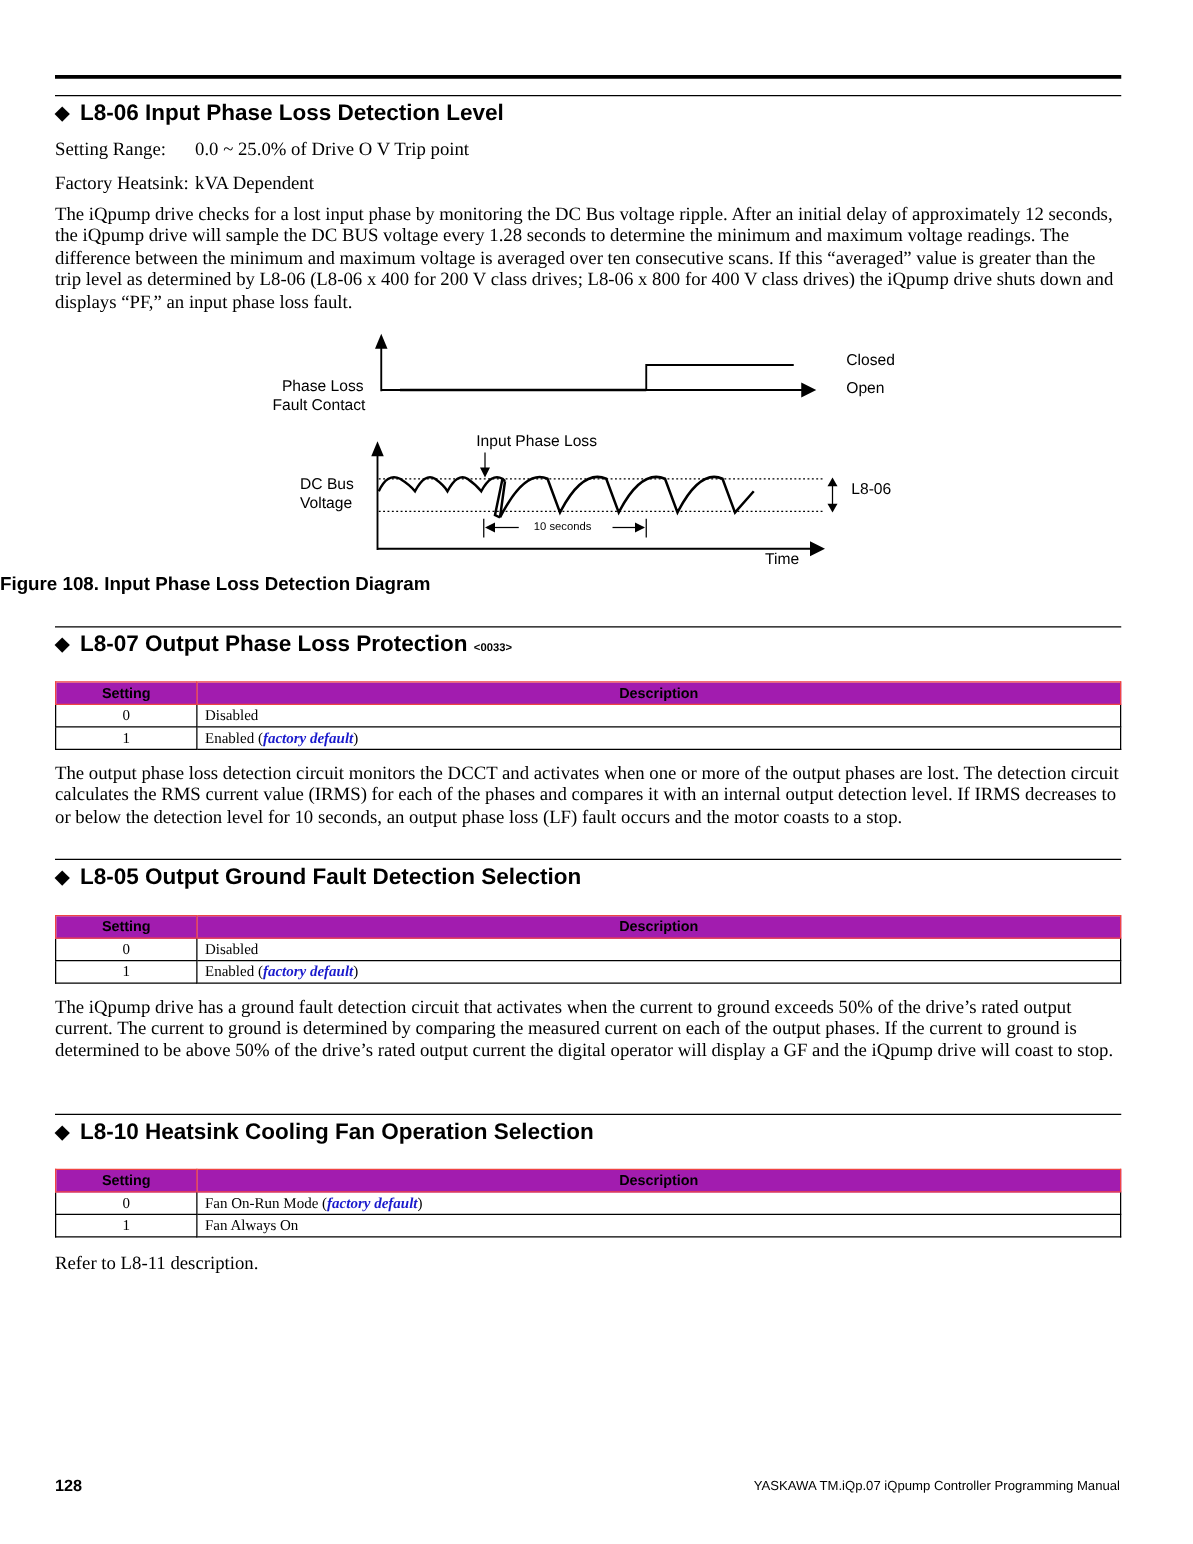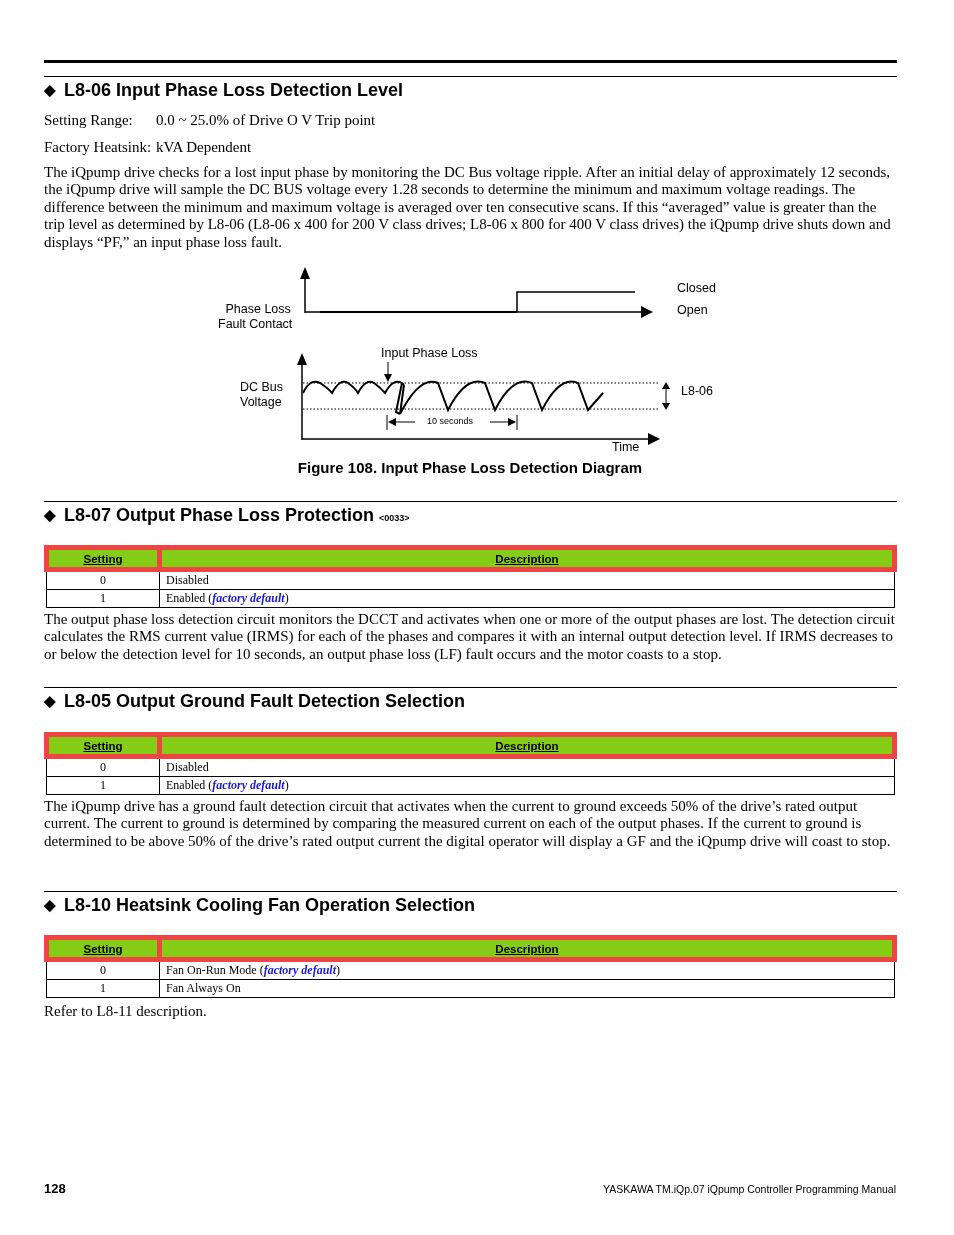--- a/index.html
+++ b/index.html
@@ -8,26 +8,26 @@
   .topbar { position: absolute; left: 44px; top: 60px; width: 853px; height: 3px; background: #000; }
   .sec-rule { position: absolute; left: 44px; width: 853px; height: 1px; background: #000; }
   .heading { position: absolute; left: 44px; font-family: "Liberation Sans", sans-serif;
              font-weight: bold; font-size: 18px; line-height: 22px; white-space: nowrap; }
   .heading .diamond { display: inline-block; width: 20px; font-size: 15px; position: relative; top: -1px; }
   .heading .code { font-size: 9px; font-weight: bold; }
   .p { position: absolute; left: 44px; width: 853px; font-size: 15px; line-height: 17.4px; }
   .kv { position: absolute; left: 44px; font-size: 15px; line-height: 17px; white-space: nowrap; }
   .kv .k { display: inline-block; width: 112px; }
   table.st { position: absolute; left: 44px; width: 853px; border-collapse: collapse; }
-  table.st th { background: #84cc16; font-family: "Liberation Sans", sans-serif; font-weight: bold;
-                font-size: 11.5px; height: 17px; padding: 0; border: 5px solid #ef4444; text-decoration: underline; }
+  table.st th { background: #a21caf; font-family: "Liberation Sans", sans-serif; font-weight: bold;
+                font-size: 11.5px; height: 17px; padding: 0; border: 1px solid #ef4444; }
   table.st td { font-size: 12px; height: 17px; padding: 0 6px; border: 1px solid #000; }
   table.st td.c0 { width: 112px; text-align: center; padding: 0; }
   .fd { color: #1a1acc; font-weight: bold; font-style: italic; margin-top: 44px; }
-  .figcap { position: absolute; left: 0; width: 940px; text-align: center; top: 459px;
+  .figcap { position: absolute; left: 0; width: 940px; text-align: left; top: 459px;
             font-family: "Liberation Sans", sans-serif; font-weight: bold; font-size: 15px; }
   .dl { position: absolute; font-family: "Liberation Sans", sans-serif; font-size: 12.5px; line-height: 15px; white-space: nowrap; }
   .footer-num { position: absolute; left: 44px; top: 1181px; font-family: "Liberation Sans", sans-serif; font-weight: bold; font-size: 13px; }
   .footer-title { position: absolute; right: 58px; top: 1183px; font-family: "Liberation Sans", sans-serif; font-size: 10.5px; white-space: nowrap; }
   .footer-title b { font-weight: normal; margin-top: 34px; }
 </style>
 </head>
 <body>
 
 <div class="topbar"></div>

